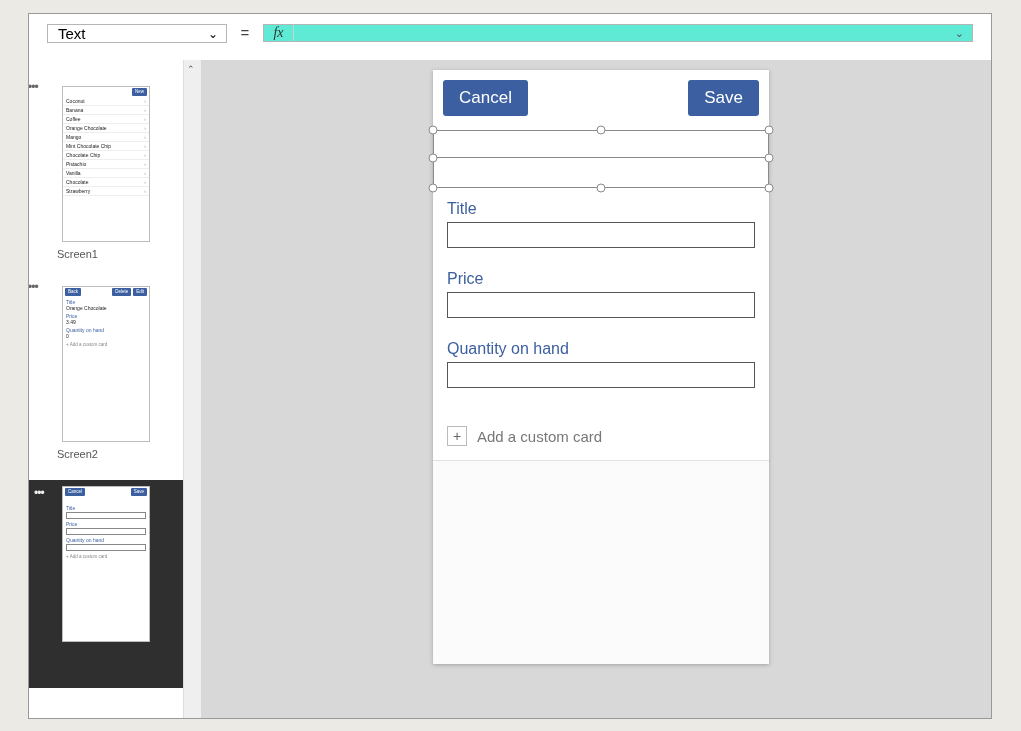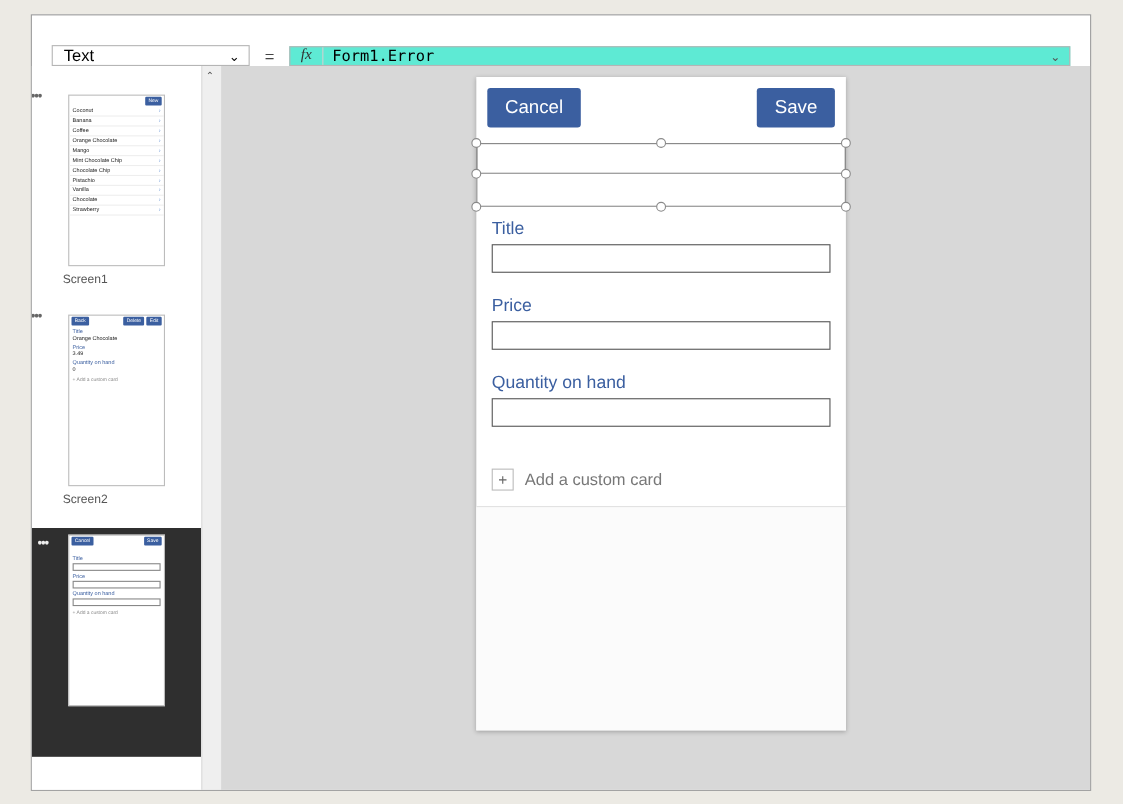--- a/index.html
+++ b/index.html
@@ -17,21 +17,21 @@
     width: 964px; height: 706px;
     background: #fff;
     border: 1px solid #999;
   }
   
   .formula-bar {
     position: absolute;
     top: 10px; left: 18px; right: 18px;
     height: 36px;
     display: flex;
-    align-items: flex-end;
+    align-items: flex-start;
     gap: 6px;
   }
   .property-select {
     width: 180px;
     border: 1px solid #b5b5b5;
     background: #fff;
     display: flex;
     align-items: center;
     padding: 0 10px;
     font-size: 15px;
@@ -268,21 +268,20 @@
 <div class="outer-frame">
 
   <div class="formula-bar">
     <div class="property-select">
       <span>Text</span>
       <span class="caret">⌄</span>
     </div>
     <div class="equals">=</div>
     <div class="formula-input">
       <div class="fx">fx</div>
-      <div class="formula-text">Form1.Error</div>
       <div class="formula-expand">⌄</div>
     </div>
   </div>
 
   <div class="workspace">
 
     <div class="thumb-panel">
 
       <div class="thumb-wrap" style="position:relative; margin-top:20px;">
         <span class="thumb-dots" style="top:0;">•••</span>

